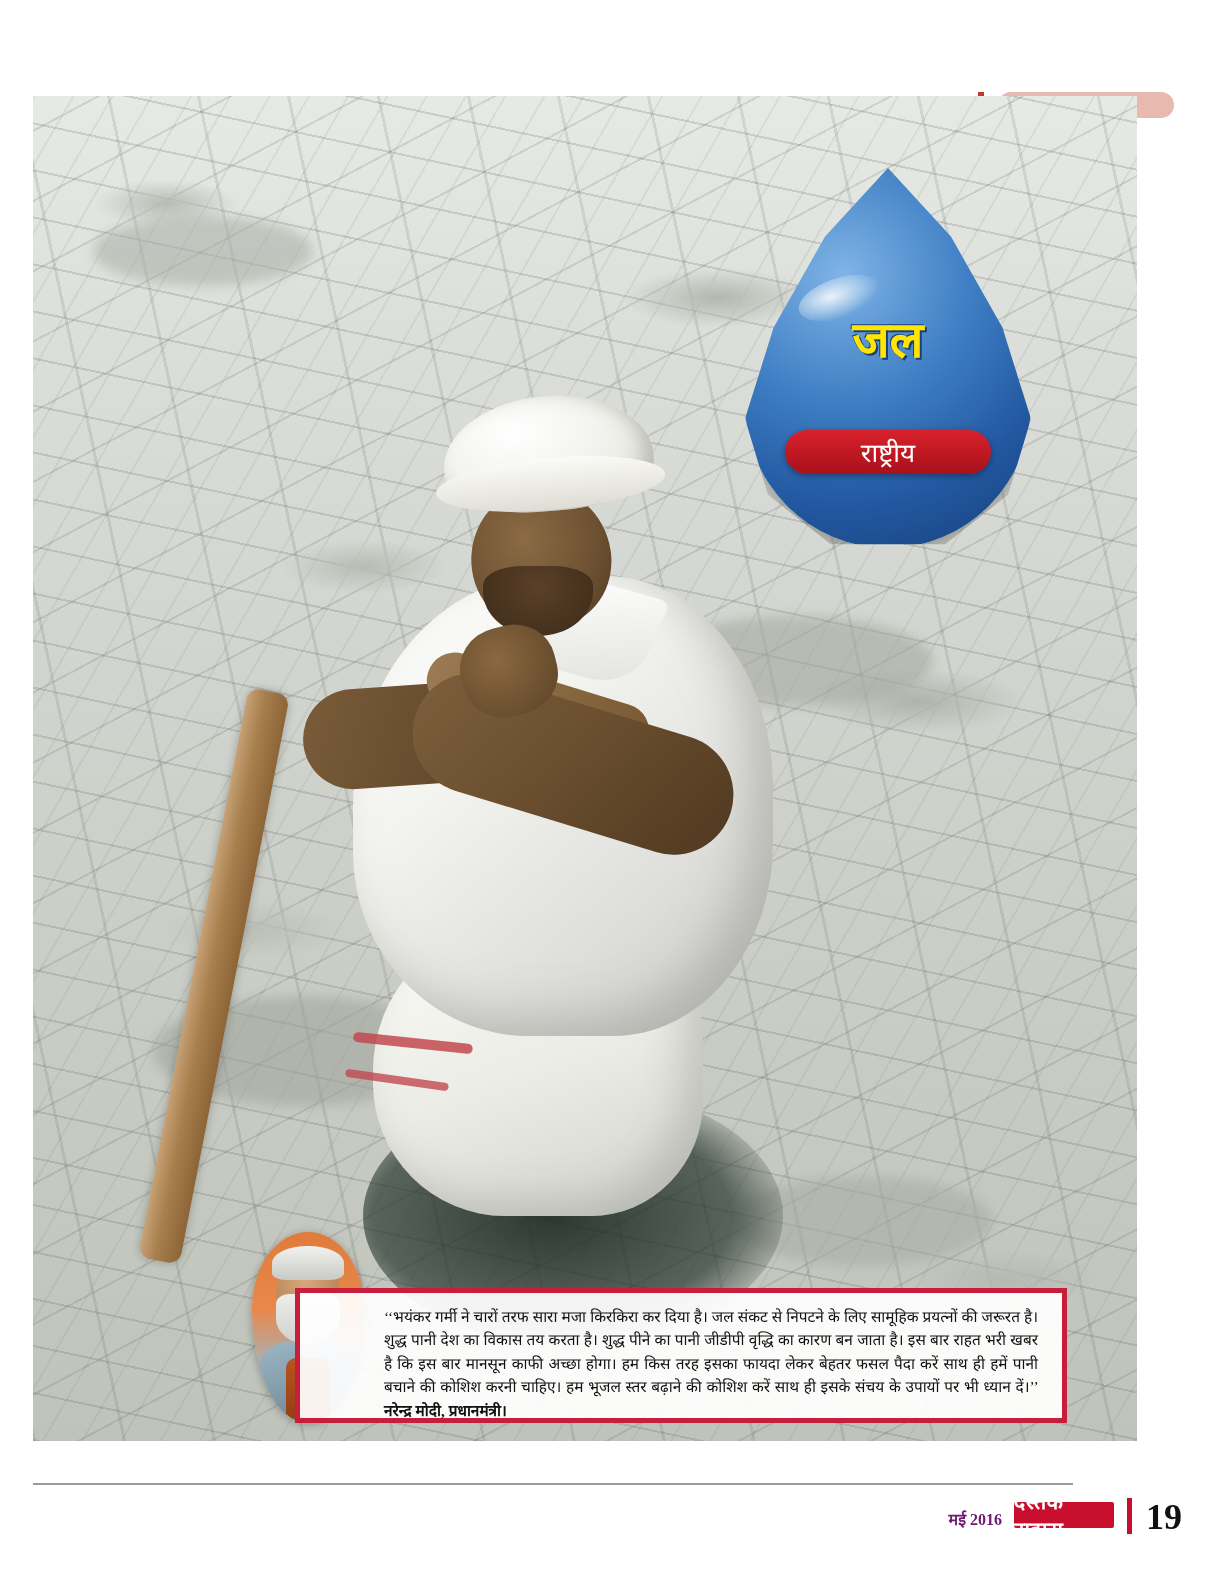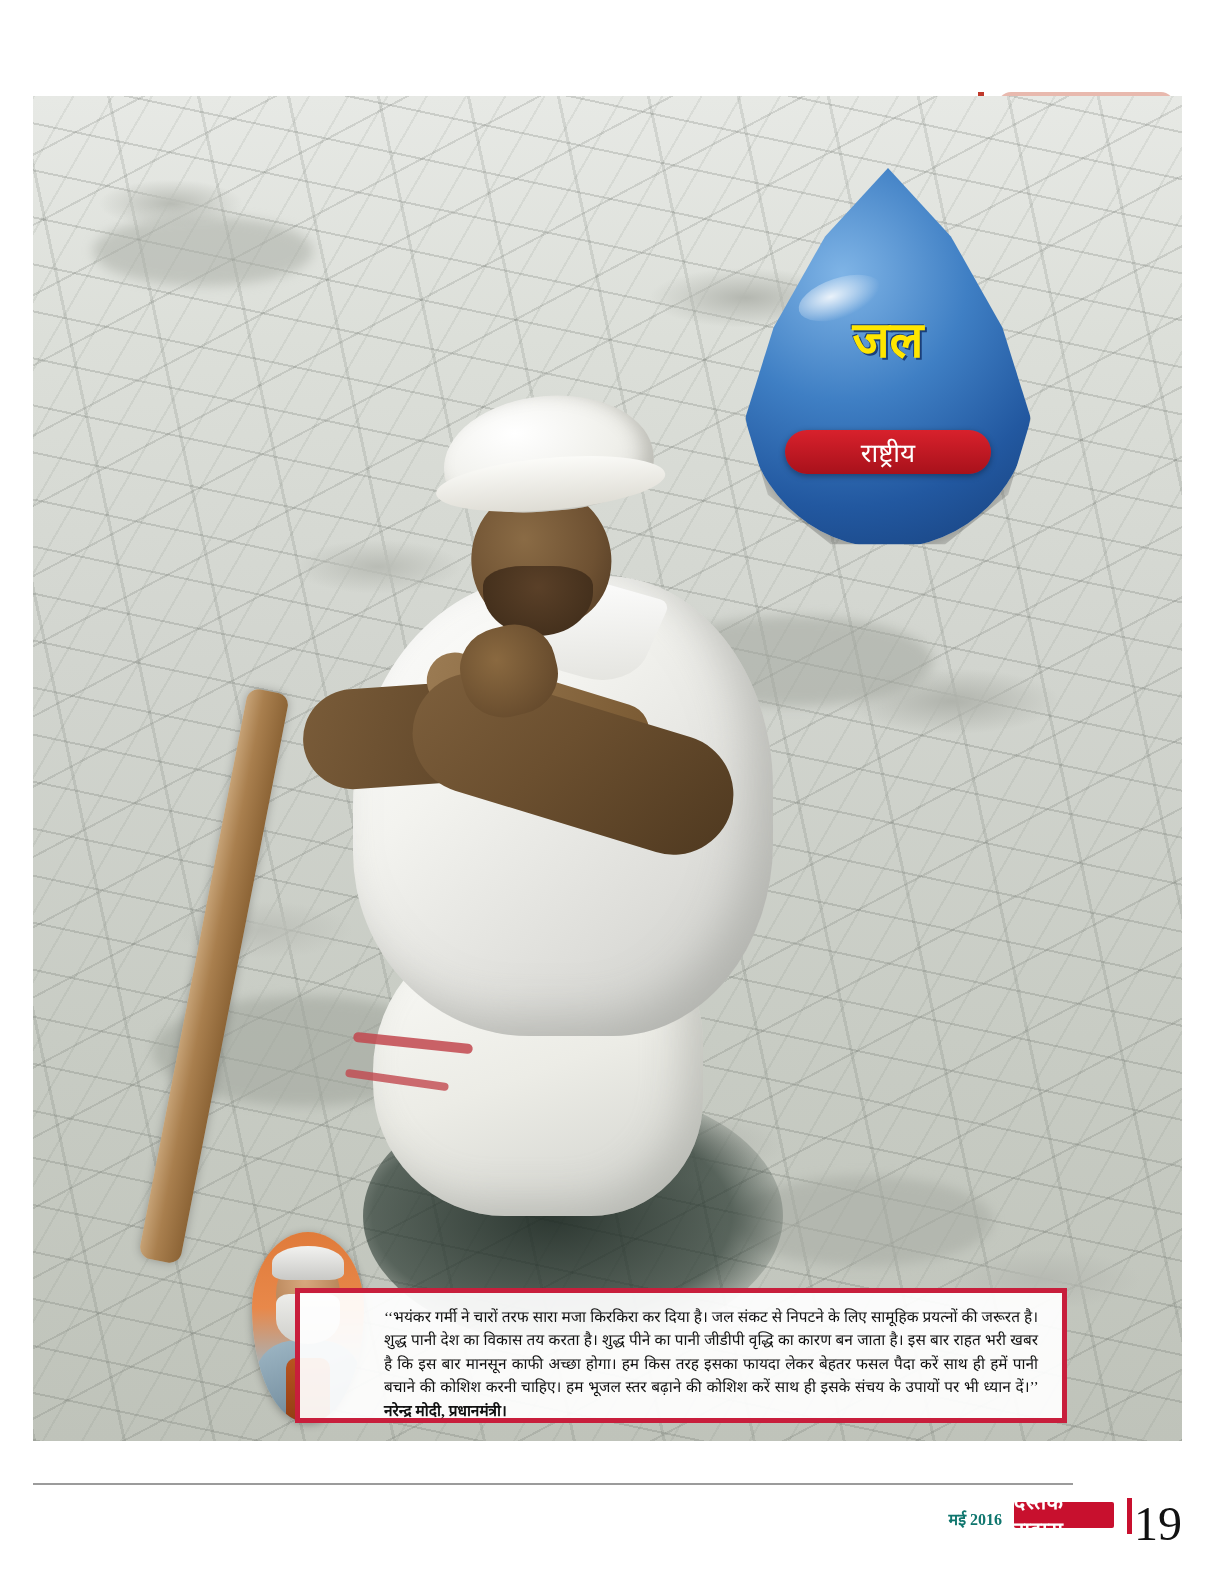--- a/index.html
+++ b/index.html
@@ -28,21 +28,20 @@
   .header-pill{
     position:absolute;right:50px;top:48px;width:176px;height:26px;
     background:#e8b9ae;border-radius:13px;
   }
 
   
   .photo-frame{
     position:absolute;left:33px;top:96px;width:1104px;height:1345px;
     overflow:hidden;
     background:#cfd3d0;
-    padding-left:45px;
   }
   
   .cracked{
     position:absolute;inset:0;
     background:
       radial-gradient(ellipse 120px 40px at 12% 8%, #b9bcb5 0%, transparent 60%),
       radial-gradient(ellipse 160px 50px at 62% 15%, #b4b7b0 0%, transparent 60%),
       radial-gradient(ellipse 140px 45px at 30% 35%, #b9bcb5 0%, transparent 60%),
       radial-gradient(ellipse 180px 55px at 80% 45%, #b0b3ac 0%, transparent 60%),
       radial-gradient(ellipse 150px 48px at 20% 62%, #bcbfb8 0%, transparent 60%),
@@ -223,35 +222,35 @@
     background:linear-gradient(180deg,#b9541f,#8e3c13);
     border-radius:10px 10px 0 0;
   }
 
   
   .footer-rule{
     position:absolute;left:33px;top:1483px;width:1040px;height:2px;background:#9b9b9b;
   }
   .footer-date{
     position:absolute;right:222px;top:1508px;
-    font-family:"Liberation Serif", serif;font-size:16px;font-weight:700;color:#0f766e;
+    font-family:"Liberation Serif", serif;font-size:16px;font-weight:700;color:#701a75;
   }
   .footer-logo{
     position:absolute;right:110px;top:1502px;width:100px;height:26px;
     background:#c8102e;border-radius:2px;
     display:flex;align-items:center;justify-content:center;
     font-family:"Liberation Serif", serif;font-size:21px;font-weight:700;color:#fff;
     letter-spacing:.5px;
   }
   .footer-sep{
     position:absolute;right:92px;top:1498px;width:5px;height:36px;background:#c8102e;
   }
   .footer-page{
     position:absolute;right:42px;top:1496px;
-    font-family:"Liberation Serif", serif;font-size:48px;font-weight:400;color:#111;
+    font-family:"Liberation Serif", serif;font-size:36px;font-weight:700;color:#111;
   }
 </style>
 </head>
 <body>
 
 <div class="page-header">
   <div class="header-kicker">आवरण कथा</div>
   <div class="header-bar"></div>
   <div class="header-pill"></div>
 </div>

